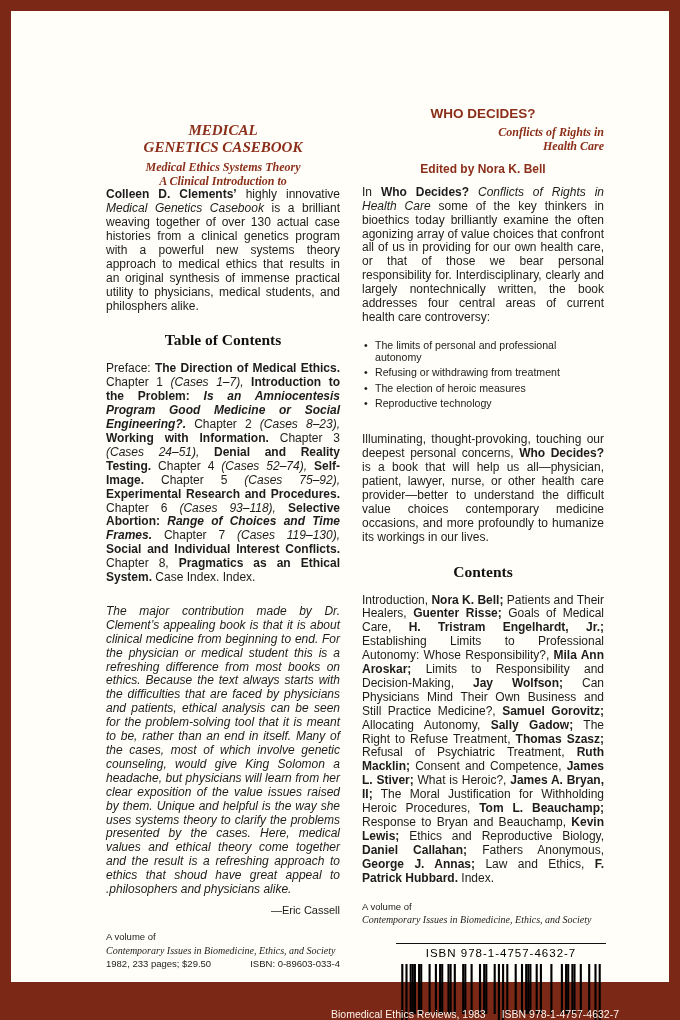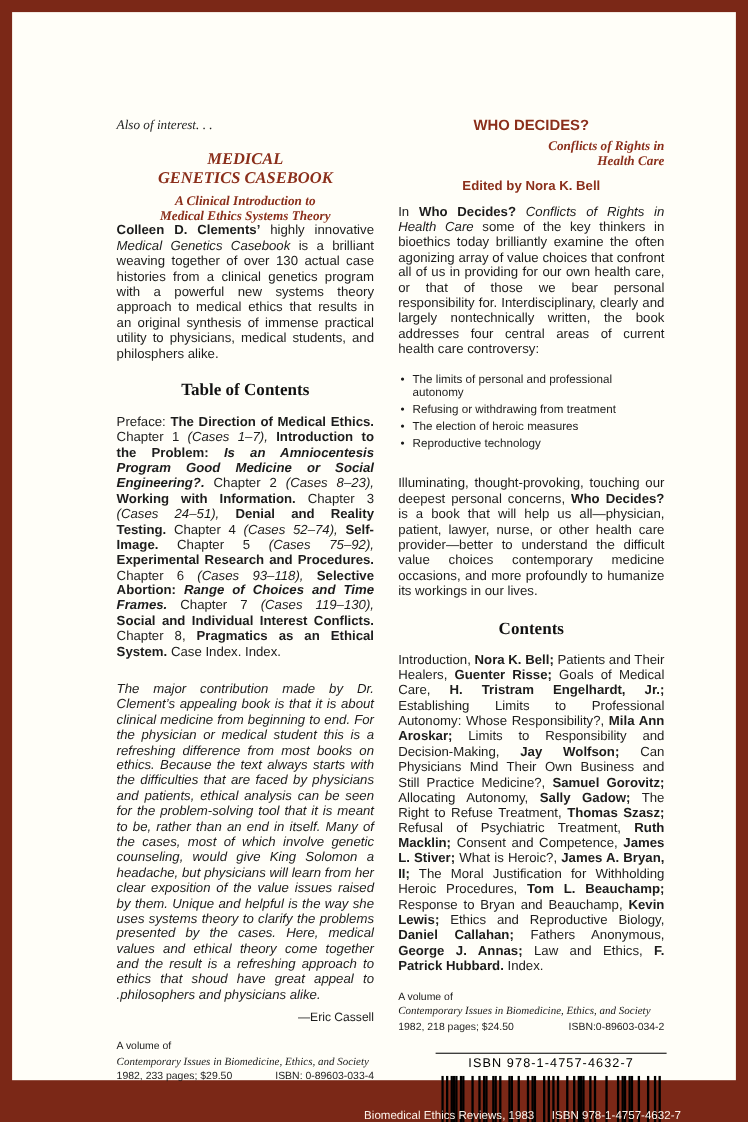--- a/index.html
+++ b/index.html
@@ -61,29 +61,28 @@
   .footer-band { height:38px; display:flex; justify-content:flex-end; align-items:flex-end;
                  gap:16px; padding:8px 50px 0 0; color:#fdf3ea; font-size:10.5px; }
 </style>
 </head>
 <body>
 
 <div class="cover">
   <div class="paper">
 
     <div class="col-left">
-      <p class="aoi">Also of interest. . .</p>
 
       <div class="mgc-title maroon">
         <div>MEDICAL</div>
         <div>GENETICS CASEBOOK</div>
       </div>
       <div class="mgc-sub maroon">
+        <div>Medical Ethics Systems Theory</div>
         <div>A Clinical Introduction to</div>
-        <div>Medical Ethics Systems Theory</div>
       </div>
 
       <p class="body-p"><span class="seg-b">Colleen D. Clements’</span><span> highly innovative </span><span class="seg-i">Medical Genetics Casebook</span><span> is a brilliant weaving together of over 130 actual case histories from a clinical genetics program with a powerful new systems theory approach to medical ethics that results in an original synthesis of immense practical utility to physicians, medical students, and philosphers alike.</span></p>
 
       <h2 class="serif-heading">Table of Contents</h2>
       <p class="body-p"><span>Preface: </span><span class="seg-b">The Direction of Medical Ethics.</span><span> Chapter 1 </span><span class="seg-i">(Cases 1–7),</span><span> </span><span class="seg-b">Introduction to the Problem: </span><span class="seg-b seg-i">Is an Amniocentesis Program Good Medicine or Social Engineering?.</span><span> Chapter 2 </span><span class="seg-i">(Cases 8–23),</span><span> </span><span class="seg-b">Working with Information.</span><span> Chapter 3 </span><span class="seg-i">(Cases 24–51),</span><span> </span><span class="seg-b">Denial and Reality Testing.</span><span> Chapter 4 </span><span class="seg-i">(Cases 52–74),</span><span> </span><span class="seg-b">Self-Image.</span><span> Chapter 5 </span><span class="seg-i">(Cases 75–92),</span><span> </span><span class="seg-b">Experimental Research and Procedures.</span><span> Chapter 6 </span><span class="seg-i">(Cases 93–118),</span><span> </span><span class="seg-b">Selective Abortion: </span><span class="seg-b seg-i">Range of Choices and Time Frames.</span><span> Chapter 7 </span><span class="seg-i">(Cases 119–130),</span><span> </span><span class="seg-b">Social and Individual Interest Conflicts.</span><span> Chapter 8, </span><span class="seg-b">Pragmatics as an Ethical System.</span><span> Case Index. Index.</span></p>
 
       <p class="body-p review">The major contribution made by Dr. Clement’s appealing book is that it is about clinical medicine from beginning to end. For the physician or medical student this is a refreshing difference from most books on ethics. Because the text always starts with the difficulties that are faced by physicians and patients, ethical analysis can be seen for the problem-solving tool that it is meant to be, rather than an end in itself. Many of the cases, most of which involve genetic counseling, would give King Solomon a headache, but physicians will learn from her clear exposition of the value issues raised by them. Unique and helpful is the way she uses systems theory to clarify the problems presented by the cases. Here, medical values and ethical theory come together and the result is a refreshing approach to ethics that shoud have great appeal to .philosophers and physicians alike.</p>
       <p class="attribution">—Eric Cassell</p>
 
@@ -127,24 +126,20 @@
       </ul>
 
       <p class="body-p summary"><span>Illuminating, thought-provoking, touching our deepest personal concerns, </span><span class="seg-b">Who Decides?</span><span> is a book that will help us all—physician, patient, lawyer, nurse, or other health care provider—better to understand the difficult value choices contemporary medicine occasions, and more profoundly to humanize its workings in our lives.</span></p>
 
       <h2 class="serif-heading">Contents</h2>
       <p class="body-p"><span>Introduction, </span><span class="seg-b">Nora K. Bell;</span><span> Patients and Their Healers, </span><span class="seg-b">Guenter Risse;</span><span> Goals of Medical Care, </span><span class="seg-b">H. Tristram Engelhardt, Jr.;</span><span> Establishing Limits to Professional Autonomy: Whose Responsibility?, </span><span class="seg-b">Mila Ann Aroskar;</span><span> Limits to Responsibility and Decision-Making, </span><span class="seg-b">Jay Wolfson;</span><span> Can Physicians Mind Their Own Business and Still Practice Medicine?, </span><span class="seg-b">Samuel Gorovitz;</span><span> Allocating Autonomy, </span><span class="seg-b">Sally Gadow;</span><span> The Right to Refuse Treatment, </span><span class="seg-b">Thomas Szasz;</span><span> Refusal of Psychiatric Treatment, </span><span class="seg-b">Ruth Macklin;</span><span> Consent and Competence, </span><span class="seg-b">James L. Stiver;</span><span> What is Heroic?, </span><span class="seg-b">James A. Bryan, II;</span><span> The Moral Justification for Withholding Heroic Procedures, </span><span class="seg-b">Tom L. Beauchamp;</span><span> Response to Bryan and Beauchamp, </span><span class="seg-b">Kevin Lewis;</span><span> Ethics and Reproductive Biology, </span><span class="seg-b">Daniel Callahan;</span><span> Fathers Anonymous, </span><span class="seg-b">George J. Annas;</span><span> Law and Ethics, </span><span class="seg-b">F. Patrick Hubbard.</span><span> Index.</span></p>
 
       <div class="imprint">
         <div>A volume of</div>
         <div class="imprint-series">Contemporary Issues in Biomedicine, Ethics, and Society</div>
-        <div class="imprint-row">
-          <span>1982, 218 pages; $24.50</span>
-          <span>ISBN:0-89603-034-2</span>
-        </div>
       </div>
 
       <div class="barcode">
         <div class="barcode-rule"></div>
         <div class="barcode-isbn">ISBN 978-1-4757-4632-7</div>
         <svg class="bars" width="200" height="58" viewBox="0 0 199.5 58">
             <rect x="0.00" y="0" width="2.1" height="58"></rect>
             <rect x="4.20" y="0" width="2.1" height="58"></rect>
             <rect x="8.40" y="0" width="2.1" height="50"></rect>
             <rect x="10.50" y="0" width="2.1" height="50"></rect>

